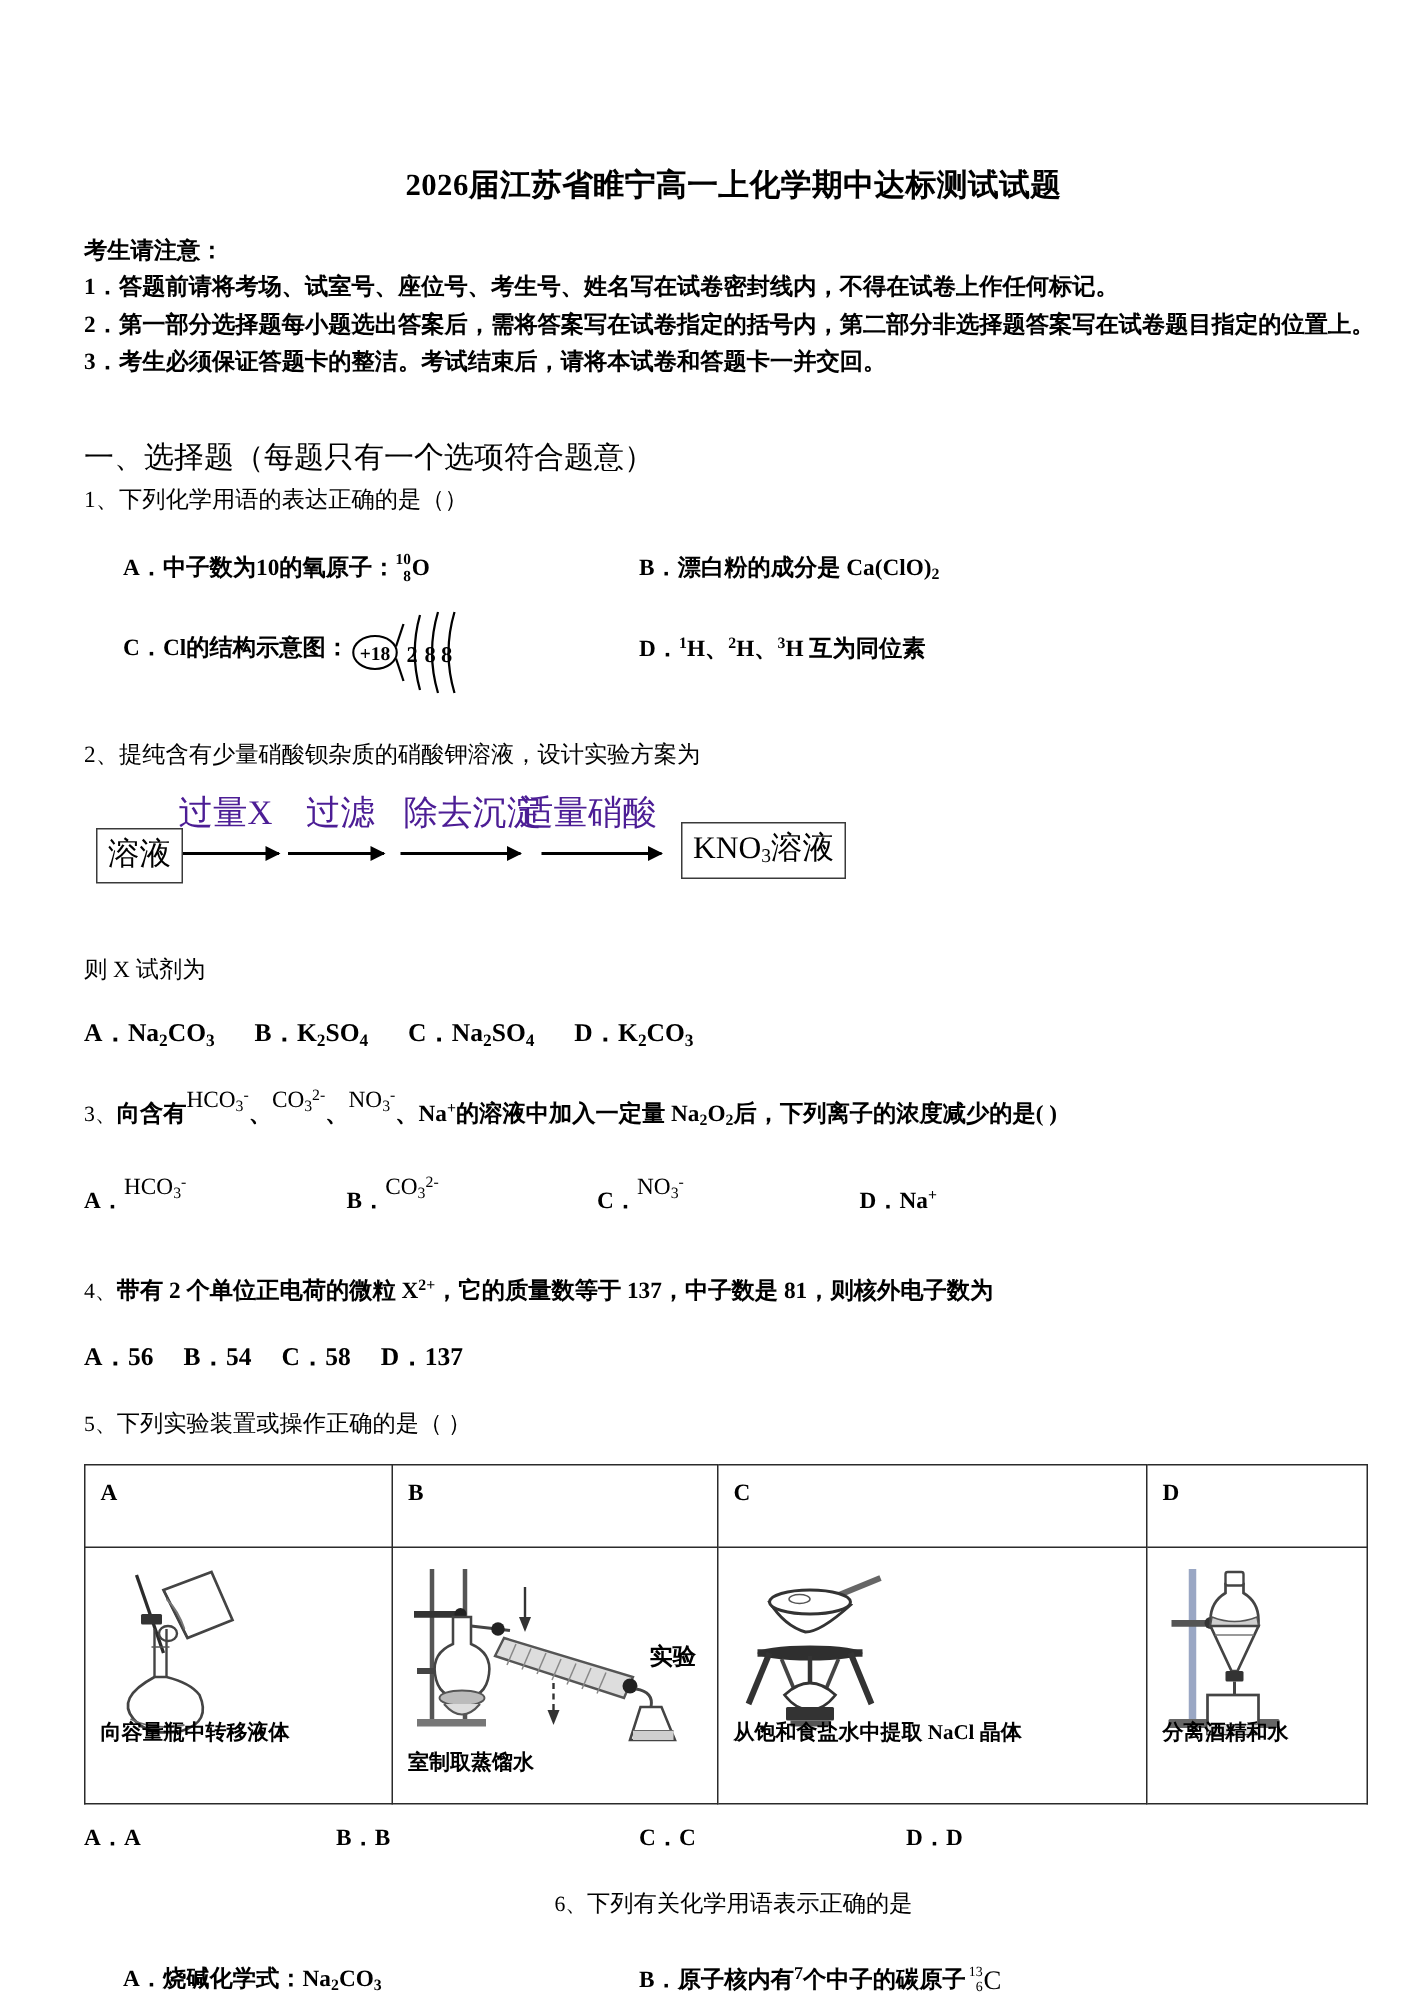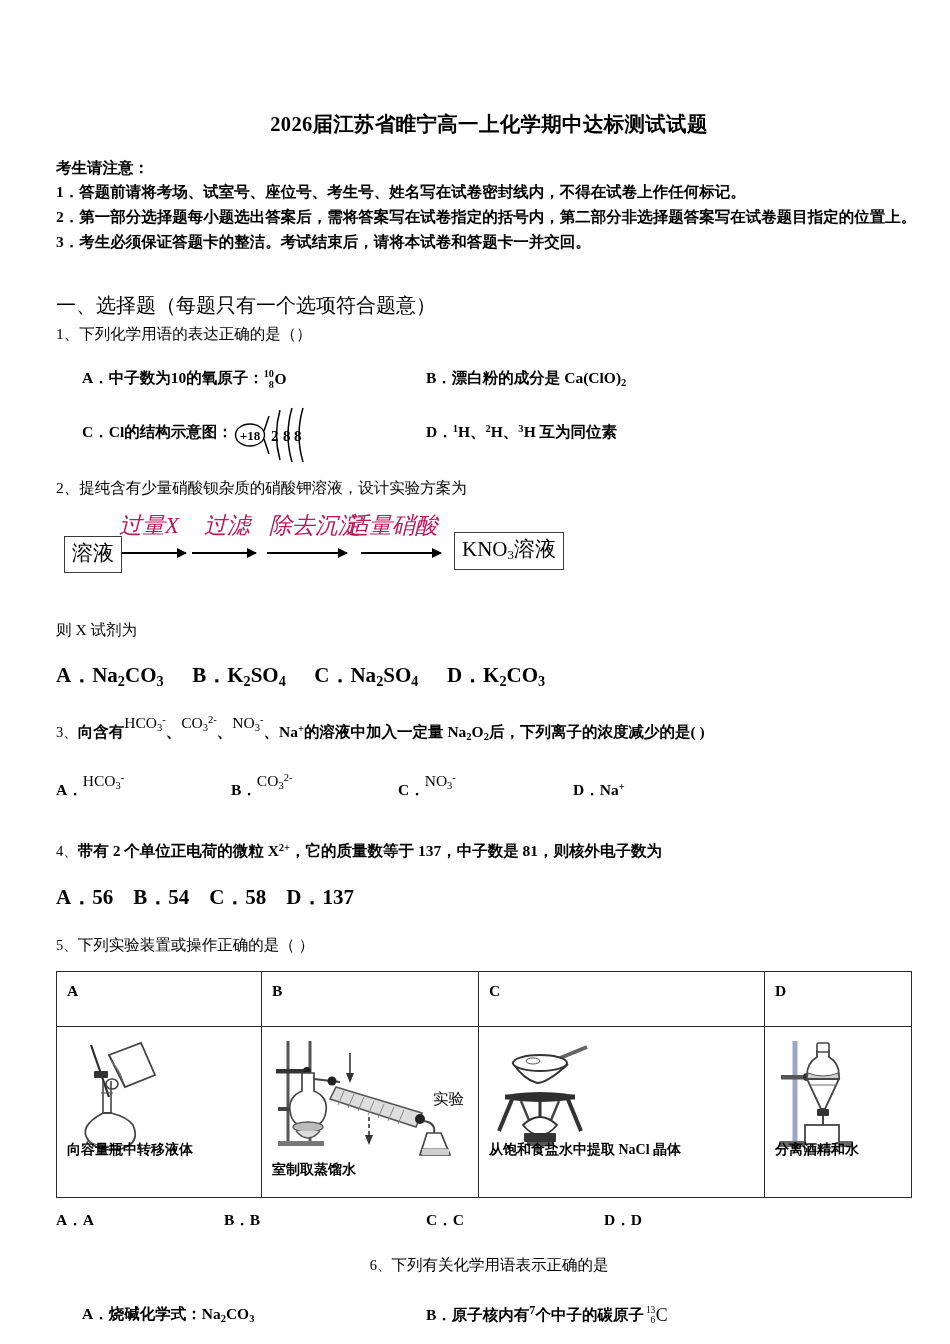--- a/index.html
+++ b/index.html
@@ -83,21 +83,21 @@
   .opt {
     display: inline-block;
     white-space: nowrap;
   }
   .w-half { width: 344px; flex: none; margin-left: 26px; }
   .w-q3a { width: 175px; flex: none; }
   .w-q3b { width: 167px; flex: none; }
   .w-q3c { width: 175px; flex: none; }
 
   .inline-line {
-    font-size: 21px;
+    font-size: 17px;
     font-weight: bold;
     margin-top: 20px;
   }
   .plain-line {
     font-size: 15.5px;
     margin-top: 24px;
   }
 
   sub { font-size: 0.68em; vertical-align: -0.28em; }
   sup { font-size: 0.68em; vertical-align: 0.46em; }
@@ -146,22 +146,21 @@
     background: #fff;
     white-space: nowrap;
     font-family: "Liberation Serif", serif;
   }
   .flow-box .sub-n { font-size: 0.62em; vertical-align: -0.22em; }
   .flow-label {
     position: absolute;
     font-size: 23px;
     line-height: 1;
     white-space: nowrap;
-    color: #be185d;
-    font-style: italic;
+    color: #4c1d95;
   }
   .flow-arrow {
     position: absolute;
     height: 10px;
   }
   .flow-arrow .shaft {
     position: absolute;
     left: 0;
     top: 4px;
     height: 1.7px;
@@ -223,21 +222,21 @@
     font-weight: bold;
     white-space: nowrap;
   }
   .cap-a { bottom: 38px; }
   .cap-b { bottom: 18px; }
   .cap-c { bottom: 38px; }
   .cap-d { bottom: 38px; }
   .side-note {
     position: absolute;
     font-size: 15.5px;
-    font-weight: normal;
+    font-weight: bold;
     right: 14px;
     top: 62px;
   }
 
   .answers-row {
     display: flex;
     font-size: 15.5px;
     font-weight: bold;
     margin-top: 12px;
   }
@@ -289,21 +288,21 @@
             <text x="50" y="37" font-family="Liberation Serif, serif" font-size="15" fill="#000">8</text>
             <text x="61" y="37" font-family="Liberation Serif, serif" font-size="15" fill="#000">8</text>
           </svg>
         </span>
       </span>
       <span class="opt">
         <span>D．</span><sup>1</sup><span>H</span><span>、</span><sup>2</sup><span>H</span><span>、</span><sup>3</sup><span>H</span><span> 互为同位素</span>
       </span>
     </div>
 
-    <div class="q-stem q-stem-spaced" style="margin-top:30px;">2、提纯含有少量硝酸钡杂质的硝酸钾溶液，设计实验方案为</div>
+    <div class="q-stem q-stem-spaced" style="margin-top:46px;">2、提纯含有少量硝酸钡杂质的硝酸钾溶液，设计实验方案为</div>
 
     <div class="flow">
       <div class="flow-box" style="left:0px; top:26px;">溶液</div>
 
       <div class="flow-label" style="left:55px; top:4px;">过量X</div>
       <div class="flow-label" style="left:140px; top:4px;">过滤</div>
       <div class="flow-label" style="left:205px; top:4px;">除去沉淀</div>
       <div class="flow-label" style="left:282px; top:4px;">适量硝酸</div>
 
       <div class="flow-arrow" style="left:58px; top:38px; width:64px;">

